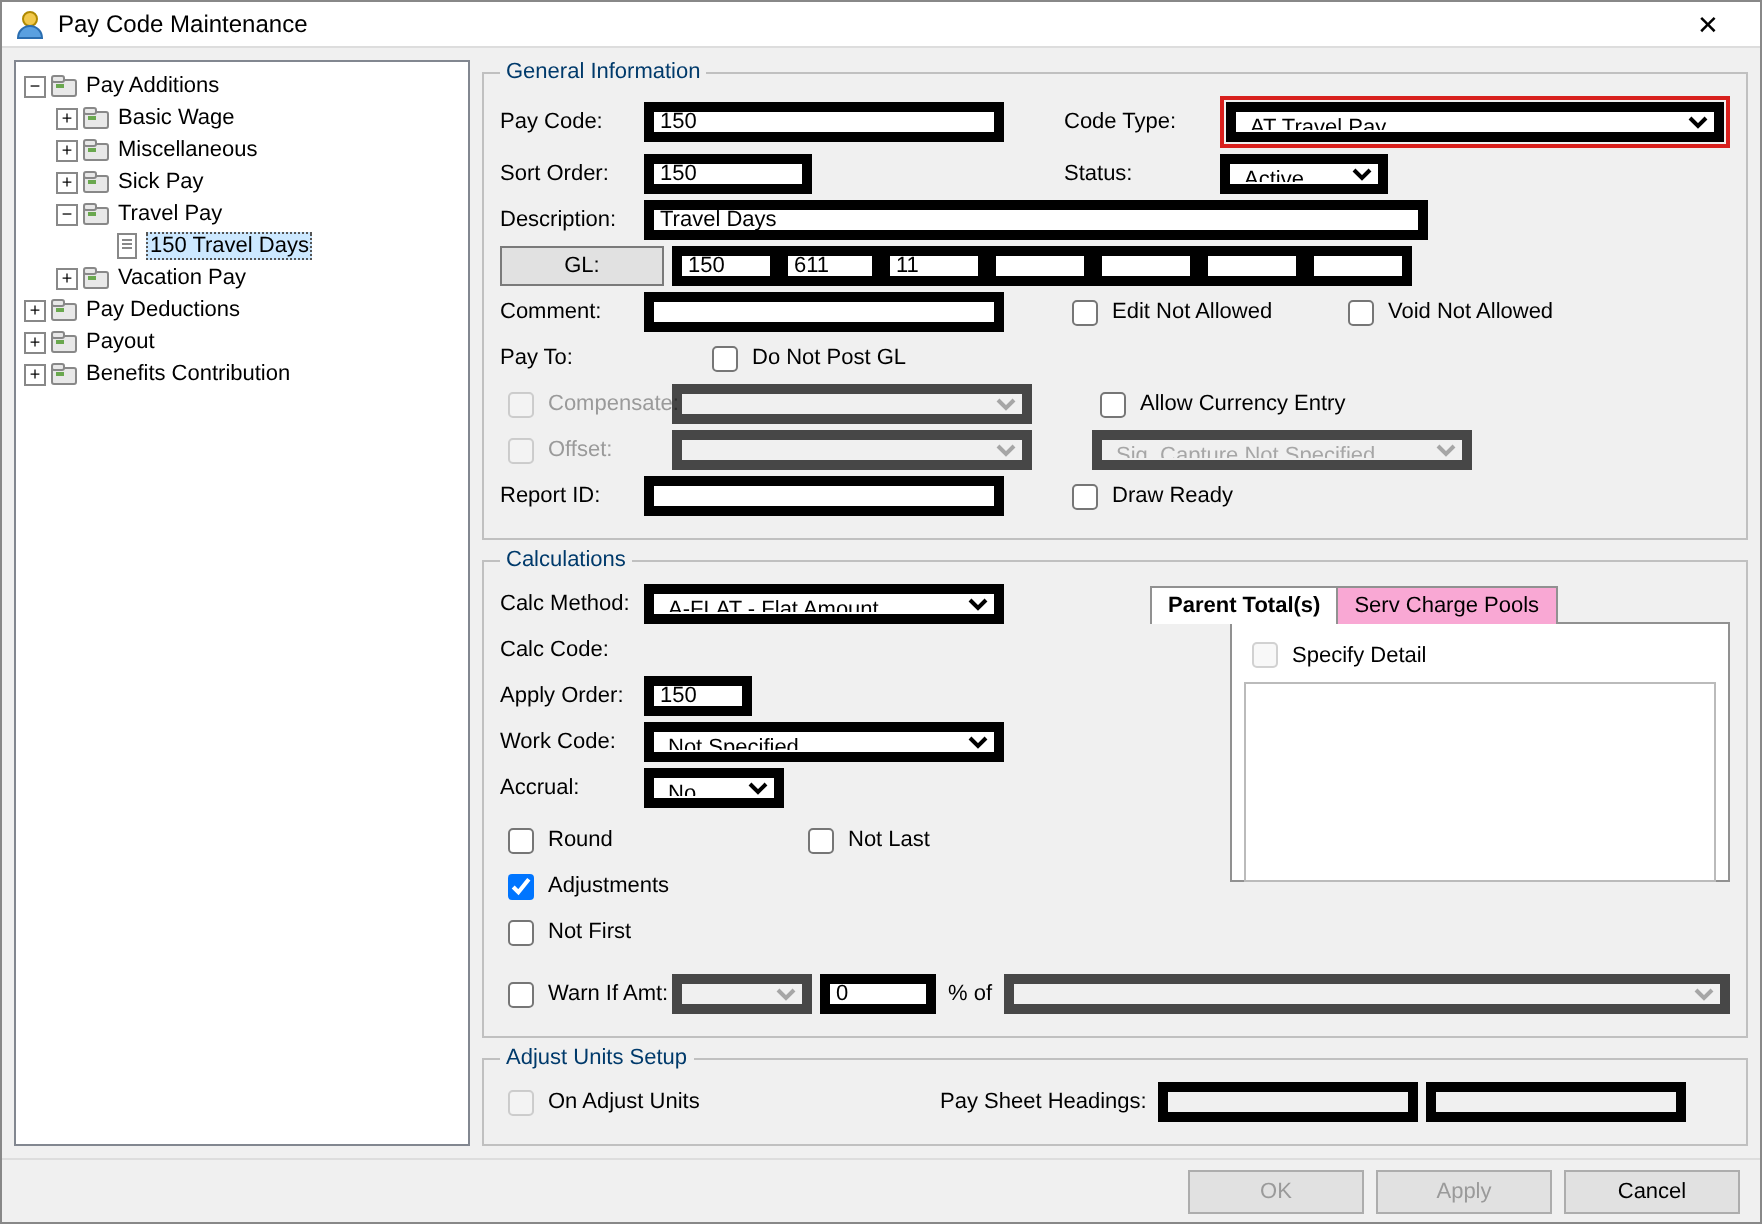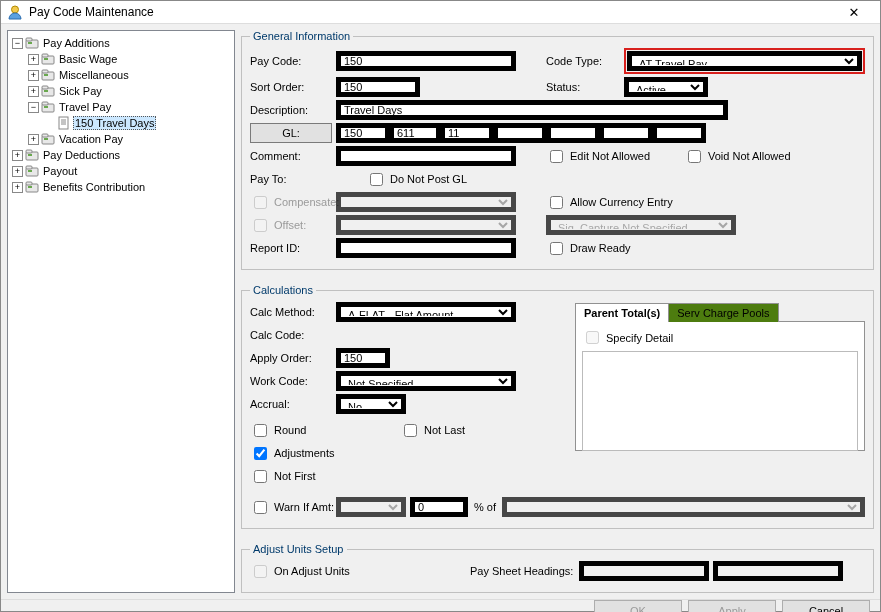--- a/index.html
+++ b/index.html
@@ -4,47 +4,47 @@
 <style>
   * { box-sizing: border-box; font-family: "Segoe UI", Tahoma, sans-serif; font-size: 11px; }
   body { margin:0; background:#fff; }
   .window { width:881px; height:612px; border:1px solid #888; background:#f0f0f0; display:flex; flex-direction:column; }
   .titlebar { height:28px; background:#fff; display:flex; align-items:center; padding:0 6px; border-bottom:1px solid #ddd; }
   .titlebar .icon { width:16px; height:16px; margin-right:6px; display:inline-flex; align-items:center; justify-content:center; }
   .titlebar .title { flex:1; font-size:12px; color:#000; }
   .close-btn { width:40px; height:22px; display:flex; align-items:center; justify-content:center; font-size:13px; border:none; background:transparent; cursor:pointer; }
   .body { flex:1; display:flex; padding:6px; gap:6px; }
   .tree-panel { width:228px; border:1px solid #828790; background:#fff; overflow:auto; padding:4px 2px; }
-  .form-panel { flex:1; display:flex; flex-direction:column; gap:14px; }
+  .form-panel { flex:1; display:flex; flex-direction:column; gap:4px; }
   .tree ul { list-style:none; margin:0; padding-left:16px; }
   .tree > ul { padding-left:2px; }
   .tree li { position:relative; }
   .tree-row { display:flex; align-items:center; height:16px; gap:2px; cursor:default; white-space:nowrap; }
   .tree-row span.label { padding:0 2px; }
   .tree-row.sel span.label { background:#cce8ff; border:1px dotted #555; padding:0 1px; }
   .twisty { width:11px; height:11px; border:1px solid #888; background:#fff; font-size:9px; line-height:9px; text-align:center; color:#000; cursor:pointer; }
   .twisty.empty { border:none; background:transparent; }
   .node-icon { width:14px; height:14px; display:inline-flex; align-items:center; justify-content:center; }
   fieldset { border:1px solid #c0c0c0; margin:0; padding:6px 8px 8px 8px; }
   legend { color:#003a6b; padding:0 3px; }
   .row { display:flex; align-items:center; margin-bottom:3px; min-height:20px; }
-  .lbl { width:86px; color:#000; }
+  .lbl { width:72px; color:#000; }
   .lbl.dis { color:#9a9a9a; }
   input.txt, select.sel { border:5px solid #000000; background:#fff; height:20px; padding:1px 3px; font-size:11px; }
   input.txt[disabled], select.sel[disabled] { background:#f0f0f0; color:#888; }
   select.sel { padding-right:14px; }
   .btnGL { width:82px; height:20px; background:#e1e1e1; border:1px solid #7a7a7a; cursor:pointer; }
   .chk { display:flex; align-items:center; gap:4px; }
   .chk input { width:13px; height:13px; }
   .highlight-box { border:2px solid #d8201d; padding:1px; }
   .tabs { display:flex; }
-  .tab { border:1px solid #919191; border-bottom:none; padding:3px 8px; background:#4d7c0f; position:relative; top:1px; cursor:pointer; }
+  .tab { border:1px solid #919191; border-bottom:none; padding:3px 8px; background:#f9a8d4; position:relative; top:1px; cursor:pointer; }
   .tab + .tab { margin-left:-1px; }
   .tab.active { background:#fff; font-weight:bold; z-index:2; }
-  .tab-body { border:1px solid #919191; background:#fff; height:130px; padding:6px; }
+  .tab-body { border:1px solid #919191; background:#fff; height:130px; padding:6px;margin-left:40px; }
   .footer { height:38px; display:flex; align-items:center; justify-content:flex-end; gap:6px; padding:0 10px; border-top:1px solid #ddd; }
   .footer button { width:88px; height:22px; background:#e1e1e1; border:1px solid #adadad; cursor:pointer; }
   .footer button[disabled]{ color:#9a9a9a; cursor:default; }
   svg { display:block; }
 </style>
 </head>
 <body>
 
 <div class="window">
   <div class="titlebar">

